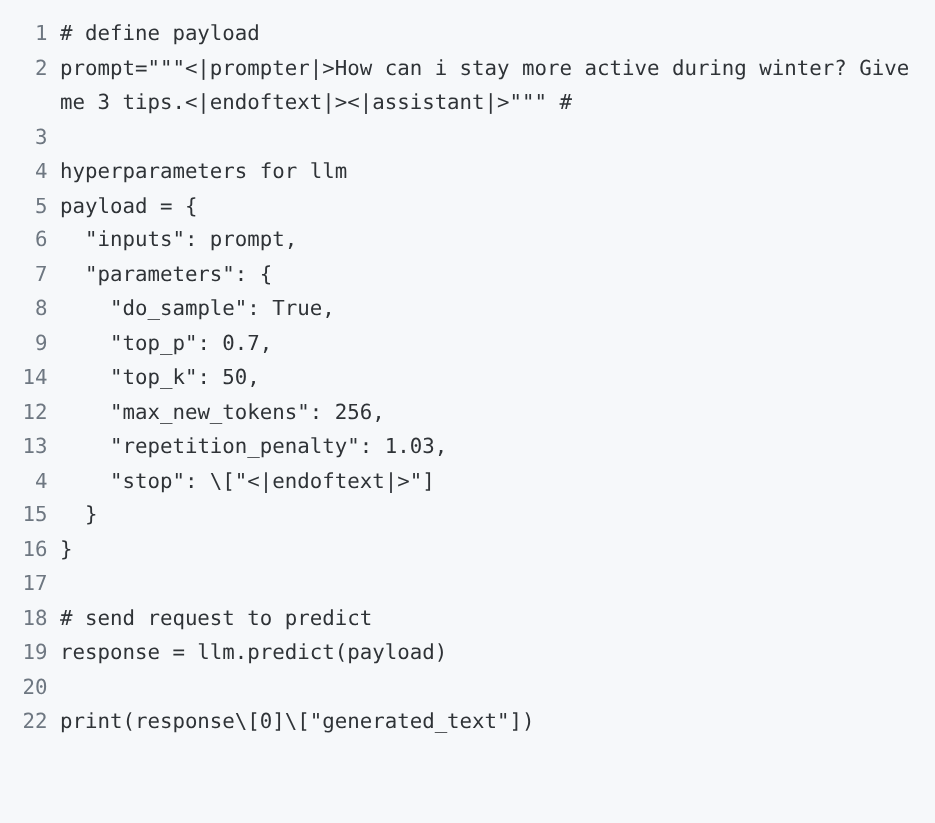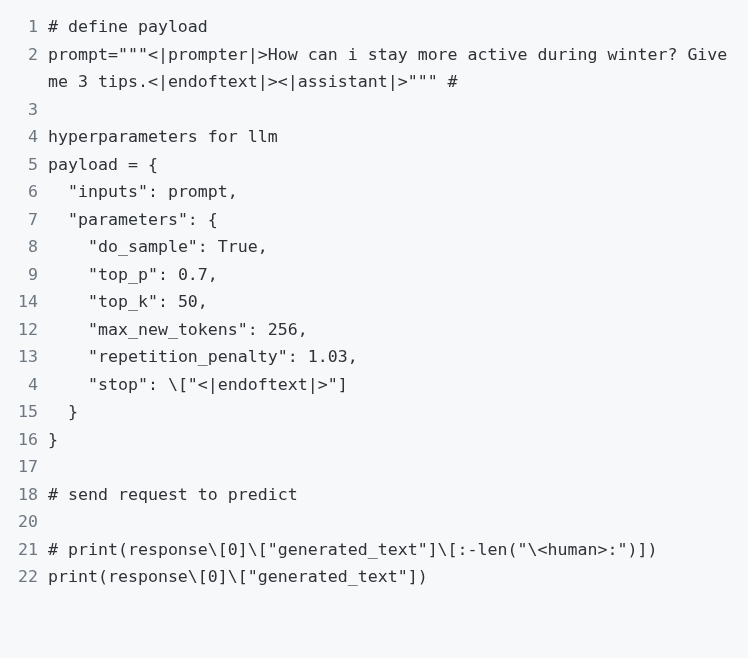--- a/index.html
+++ b/index.html
@@ -128,28 +128,28 @@
     <div class="code-line">
       <span class="line-number">17</span>
       <span class="code-text"></span>
     </div>
 
     <div class="code-line">
       <span class="line-number">18</span>
       <span class="code-text"># send request to predict</span>
     </div>
 
+    <div class="code-line">
+      <span class="line-number">19</span>
+      <span class="code-text">response = llm.predict(payload)</span>
+    </div>
 
     <div class="code-line">
       <span class="line-number">20</span>
       <span class="code-text"></span>
     </div>
 
-    <div class="code-line">
-      <span class="line-number">21</span>
-      <span class="code-text"># print(response\[0]\["generated_text"]\[:-len("\&lt;human&gt;:")])</span>
-    </div>
 
     <div class="code-line">
       <span class="line-number">22</span>
       <span class="code-text">print(response\[0]\["generated_text"])</span>
     </div>
   </div>
 
 </body></html>

